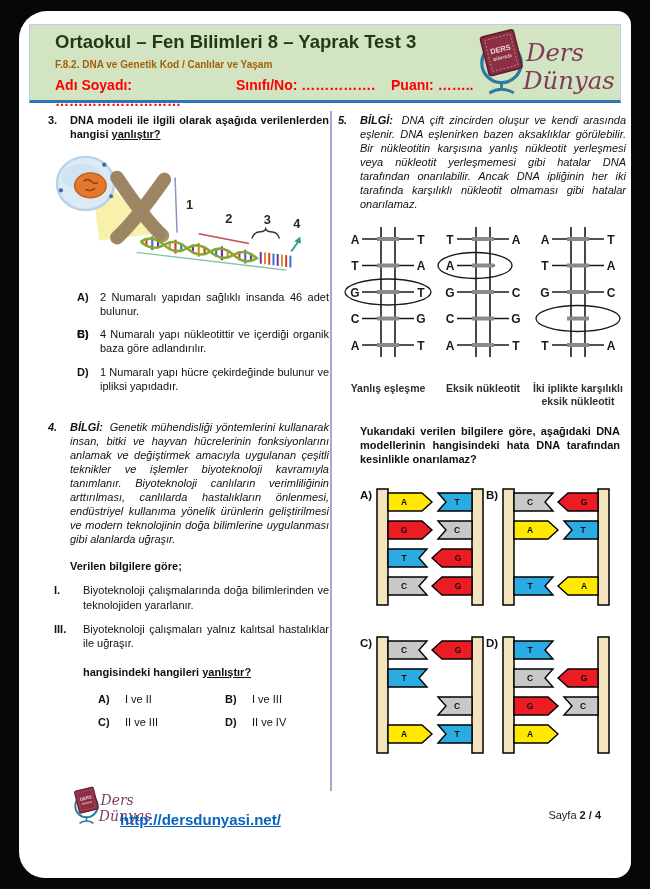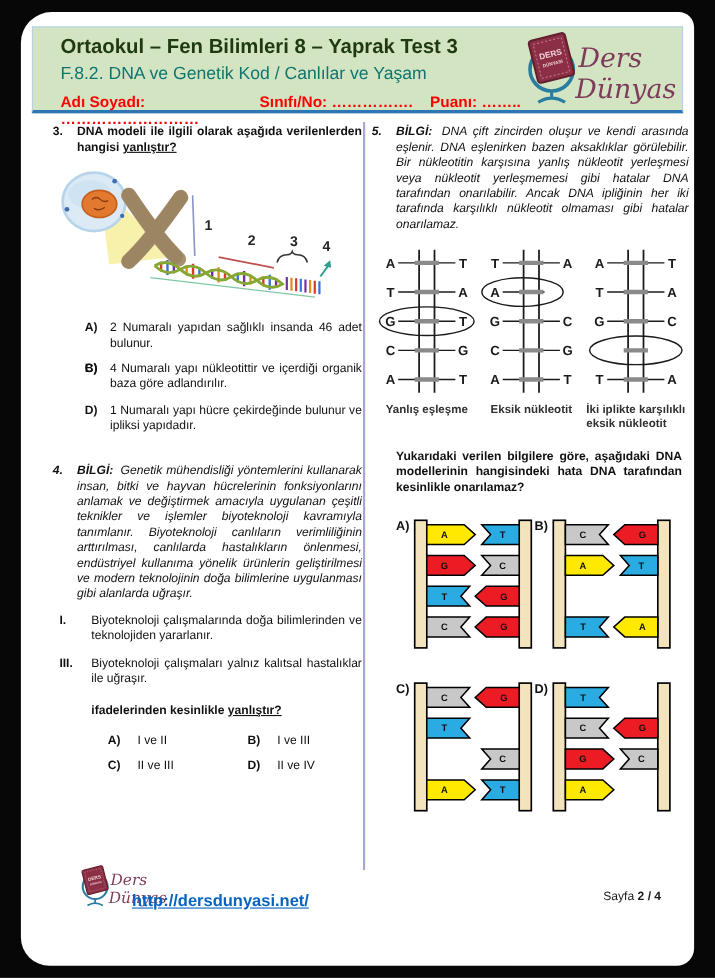--- a/index.html
+++ b/index.html
@@ -4,21 +4,21 @@
 <style>
   html,body{margin:0;padding:0}
   body{width:650px;height:889px;background:#070707;position:relative;overflow:hidden;
        font-family:"Liberation Sans",sans-serif}
   .page{position:absolute;left:19px;top:11px;width:612px;height:867px;background:#ffffff;
         border-radius:28px 14px 16px 26px}
   
   .header{position:absolute;left:10px;top:13px;width:592px;height:79px;background:#d3e4c3;
           border:1px solid #b7d0e8;border-bottom:3px solid #2e75b6;padding:6px 0 0 25px;box-sizing:border-box}
   .title{font-size:18.5px;font-weight:bold;color:#1f3a10}
-  .subtitle{font-size:16px;font-weight:normal;color:#0f766e;margin-top:6px}
+  .subtitle{font-size:10px;font-weight:bold;color:#a16207;margin-top:6px}
   .fields{display:flex;font-size:14px;font-weight:bold;color:#fe0000;margin-top:7px}
   .fields .f1{width:181px}.fields .f2{width:155px}
   .logo-svg{position:absolute;right:6px;top:1px}
   
   .divider{position:absolute;left:311px;top:100px;width:2px;height:680px;background:#a3a9cf}
   .col{position:absolute;top:102px;font-size:11px;line-height:1.28;color:#111}
   .col1{left:29px;width:281px}
   .col2{left:319px;width:288px}
   .qstem{font-weight:bold;text-align:justify;position:relative;padding-left:22px}
   .qnum{position:absolute;left:0;top:0;font-weight:bold}
@@ -31,21 +31,21 @@
   .info .ilab{font-weight:bold;margin-right:3px}
   .subhead{font-weight:bold;margin:13px 0 0 22px}
   .ritem{position:relative;margin-top:10px;padding-left:35px;text-align:justify}
   .ritem .l{position:absolute;left:6px;font-weight:bold}
   .closing{font-weight:bold;margin:15px 0 0 35px}
   .q4grid{display:grid;grid-template-columns:127px 127px;row-gap:9px;margin:13px 0 0 50px}
   .gopt{display:flex}
   .gopt .l{font-weight:bold;width:27px}
   .diagrams{display:flex;justify-content:space-between;margin:10px 2px 0 4px}
   .ddiag{display:flex;flex-direction:column;align-items:center;width:92px}
-  .dlabel{font-size:10.5px;font-weight:bold;color:#2f2f2f;text-align:left;margin-top:4px;
+  .dlabel{font-size:10.5px;font-weight:bold;color:#2f2f2f;text-align:center;margin-top:20px;
           line-height:1.25;white-space:nowrap}
   .q5q{font-weight:bold;text-align:justify;margin:16px 6px 0 22px}
   .models{display:grid;grid-template-columns:126px 126px;row-gap:26px;margin:20px 0 0 22px}
   .model{display:flex;align-items:flex-start}
   .model .l{font-weight:bold;font-size:11.5px;margin:2px 3px 0 0}
   
   .footer{position:absolute;left:0;top:774px;width:612px;height:64px}
   .flogo{position:absolute;left:46px;top:0}
   .furl{position:absolute;left:101px;top:26px;font-size:15px;font-weight:bold;color:#0563c1;
         text-decoration:underline;cursor:pointer}
@@ -172,32 +172,33 @@
         <span>1 Numaralı yapı hücre çekirdeğinde bulunur ve ipliksi yapıdadır.</span>
       </div>
     </div>
 
     <div class="q4">
       <div class="info">
         <span class="qnum">4.</span>
         <span class="ilab">BİLGİ:</span>
         <span>Genetik mühendisliği yöntemlerini kullanarak insan, bitki ve hayvan hücrelerinin fonksiyonlarını anlamak ve değiştirmek amacıyla uygulanan çeşitli teknikler ve işlemler biyoteknoloji kavramıyla tanımlanır. Biyoteknoloji canlıların verimliliğinin arttırılması, canlılarda hastalıkların önlenmesi, endüstriyel kullanıma yönelik ürünlerin geliştirilmesi ve modern teknolojinin doğa bilimlerine uygulanması gibi alanlarda uğraşır.</span>
       </div>
+      <div class="subhead">Verilen bilgilere göre;</div>
 
       <div class="ritem">
         <span class="l">I.</span>
         <span>Biyoteknoloji çalışmalarında doğa bilimlerinden ve teknolojiden yararlanır.</span>
       </div>
       <div class="ritem">
         <span class="l">III.</span>
         <span>Biyoteknoloji çalışmaları yalnız kalıtsal hastalıklar ile uğraşır.</span>
       </div>
 
       <div class="closing">
-        <span>ifadelerinden kesinlikle</span>
+        <span>hangisindeki hangileri</span>
         <span class="ul">yanlıştır?</span>
       </div>
 
       <div class="q4grid">
         <div class="gopt">
           <span class="l">A)</span>
           <span>I ve II</span>
         </div>
         <div class="gopt">
           <span class="l">B)</span>

